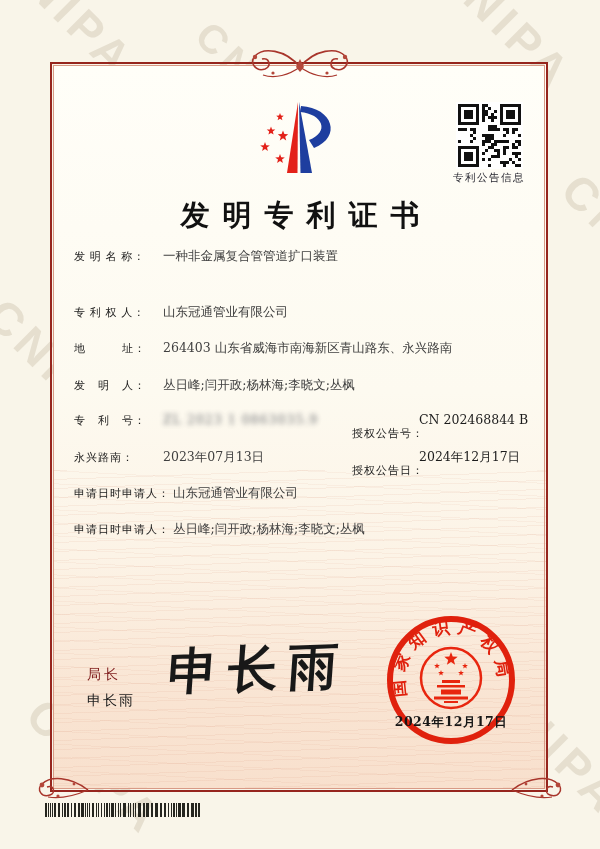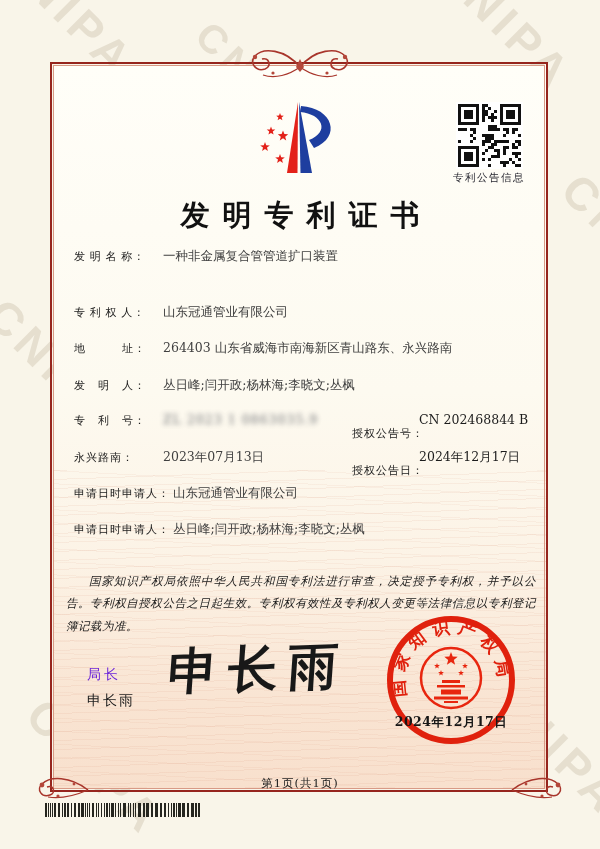--- a/index.html
+++ b/index.html
@@ -28,21 +28,21 @@
          font-size:29px;font-weight:bold;letter-spacing:13px;text-indent:13px;color:#111;}
   .row{position:absolute;left:0;top:0;width:600px;font-size:12.5px;}
   .lbl{position:absolute;left:74px;top:0;font-size:11px;letter-spacing:1px;color:#1c1c1c;white-space:nowrap;font-family:Liberation Serif, serif;}
   .val{position:absolute;left:163px;top:-1px;font-size:12.5px;color:#404040;white-space:nowrap;}
   .lbl2{position:absolute;left:352px;top:13px;font-size:11px;letter-spacing:1px;color:#1c1c1c;white-space:nowrap;}
   .val2{position:absolute;left:419px;top:-1px;font-size:12.5px;color:#1c1c1c;white-space:nowrap;}
   .blurred{filter:blur(2.4px);opacity:.75;letter-spacing:1px;color:#41454e;}
   .statement{position:absolute;left:66px;top:570px;width:470px;font-size:11.5px;line-height:1.95;
              text-indent:2em;text-align:justify;font-style:italic;letter-spacing:.5px;color:#1b1b1b;}
   .sig-title{position:absolute;left:87px;top:666px;font-size:14px;letter-spacing:3px;
-             font-family:"Liberation Sans",sans-serif;color:#6d28d9;}
+             font-family:"Liberation Sans",sans-serif;color:#7f1d1d;}
   .sig-name{position:absolute;left:87px;top:692px;font-size:14px;letter-spacing:2px;
             font-family:"Liberation Sans",sans-serif;color:#1a1a1a;}
   .sig-hand{position:absolute;left:168px;top:636px;font-size:50px;letter-spacing:10px;
             font-weight:600;color:#181818;transform:rotate(-2deg) skewX(-6deg);}
   .seal{position:absolute;left:384px;top:612px;}
   .footer{position:absolute;left:0;top:776px;width:600px;text-align:center;
           font-size:11.5px;letter-spacing:1px;color:#222;}
   .barcode{position:absolute;left:45px;top:803px;line-height:0;}
   .orn{position:absolute;line-height:0;}
 </style>
@@ -267,21 +267,20 @@
   </div>
   <div class="row" style="top:486px;">
     <span class="lbl">申请日时申请人：</span>
     <span class="val" style="left:173px;">山东冠通管业有限公司</span>
   </div>
   <div class="row" style="top:522px;">
     <span class="lbl">申请日时申请人：</span>
     <span class="val" style="left:173px;">丛日峰;闫开政;杨林海;李晓文;丛枫</span>
   </div>
 
-  <div class="statement">国家知识产权局依照中华人民共和国专利法进行审查，决定授予专利权，并予以公告。专利权自授权公告之日起生效。专利权有效性及专利权人变更等法律信息以专利登记簿记载为准。</div>
 
   <div class="sig-title">局长</div>
   <div class="sig-name">申长雨</div>
   <div class="sig-hand">申长雨</div>
 
   <div class="seal">
     <svg width="134" height="136" viewBox="0 0 134 136">
       <circle cx="67" cy="68" r="61" fill="none" stroke="#e0210d" stroke-width="6"></circle>
       <defs>
         <path id="ringpath" d="M24.4,87.9 A47,47 0 1 1 109.6,87.9" fill="none"></path>
@@ -300,21 +299,20 @@
         <rect x="58" y="68" width="18" height="3"></rect>
         <rect x="53" y="73" width="28" height="2.5"></rect>
         <rect x="57" y="77.5" width="20" height="5"></rect>
         <rect x="50" y="84.5" width="34" height="3"></rect>
         <rect x="60" y="89" width="14" height="2"></rect>
       </g>
       <text x="67" y="114" text-anchor="middle" font-size="12.5" font-weight="bold" fill="#161616" letter-spacing="0.5" font-family="'DejaVu Serif',serif">2024年12月17日</text>
     </svg>
   </div>
 
-  <div class="footer">第1页(共1页)</div>
 
   <div class="barcode">
     <svg id="barcode" width="158" height="14" viewBox="0 0 158 14">
         <rect x="0" y="0" width="2" height="14" fill="#26261f"></rect>
         <rect x="3" y="0" width="1" height="14" fill="#26261f"></rect>
         <rect x="5" y="0" width="1" height="14" fill="#26261f"></rect>
         <rect x="7" y="0" width="1" height="14" fill="#26261f"></rect>
         <rect x="9" y="0" width="2" height="14" fill="#26261f"></rect>
         <rect x="13" y="0" width="2" height="14" fill="#26261f"></rect>
         <rect x="17" y="0" width="1" height="14" fill="#26261f"></rect>

